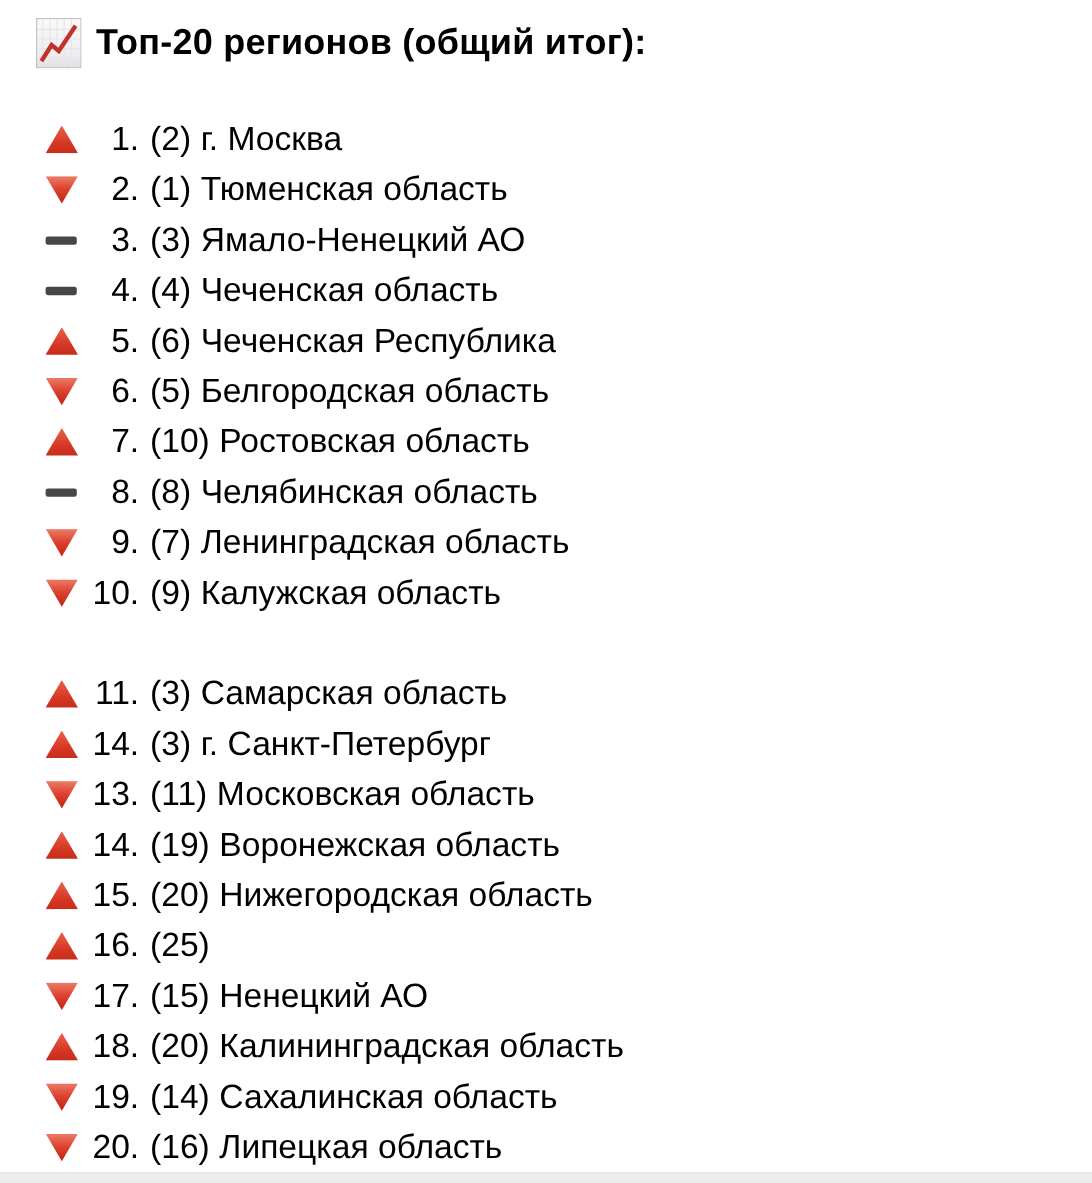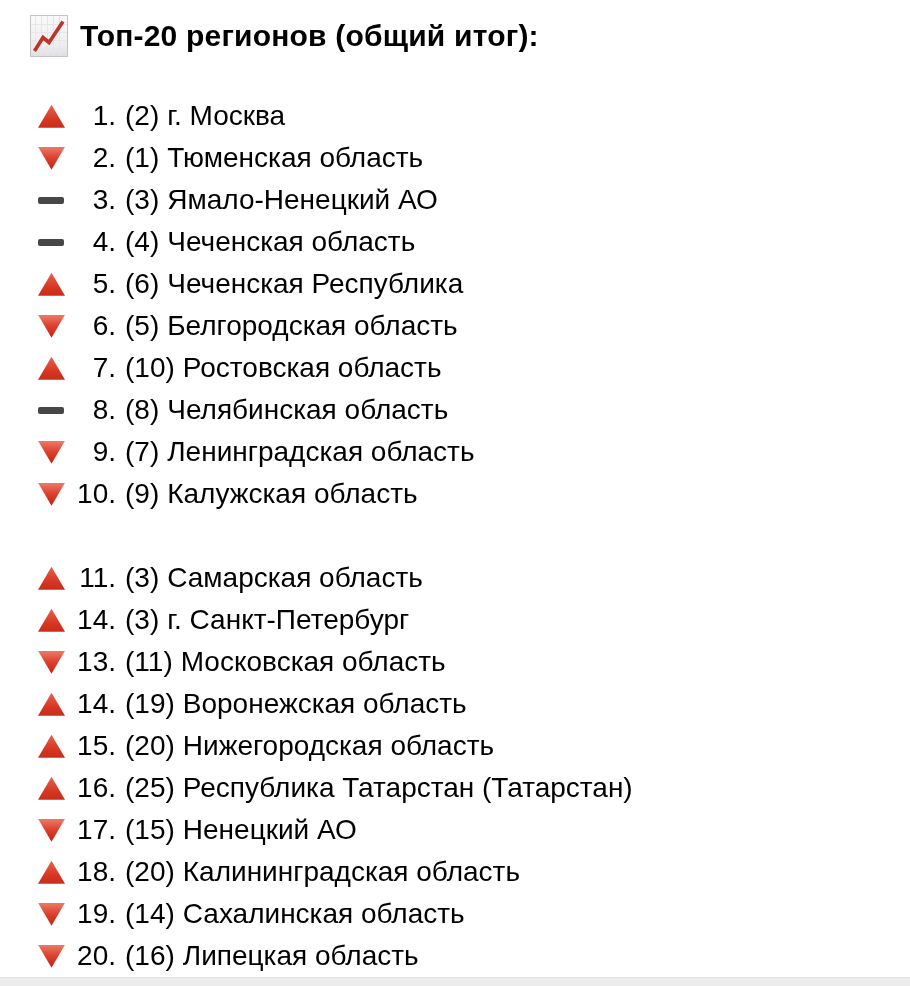--- a/index.html
+++ b/index.html
@@ -220,21 +220,20 @@
       <div class="row">
       <span class="marker up"></span>
       <span class="num">15.</span>
       <span class="prev">(20)</span>
       <span class="region">Нижегородская область</span>
     </div>
       <div class="row">
       <span class="marker up"></span>
       <span class="num">16.</span>
       <span class="prev">(25)</span>
-      <span class="region">Республика Татарстан (Татарстан)</span>
     </div>
       <div class="row">
       <span class="marker down"></span>
       <span class="num">17.</span>
       <span class="prev">(15)</span>
       <span class="region">Ненецкий АО</span>
     </div>
       <div class="row">
       <span class="marker up"></span>
       <span class="num">18.</span>

